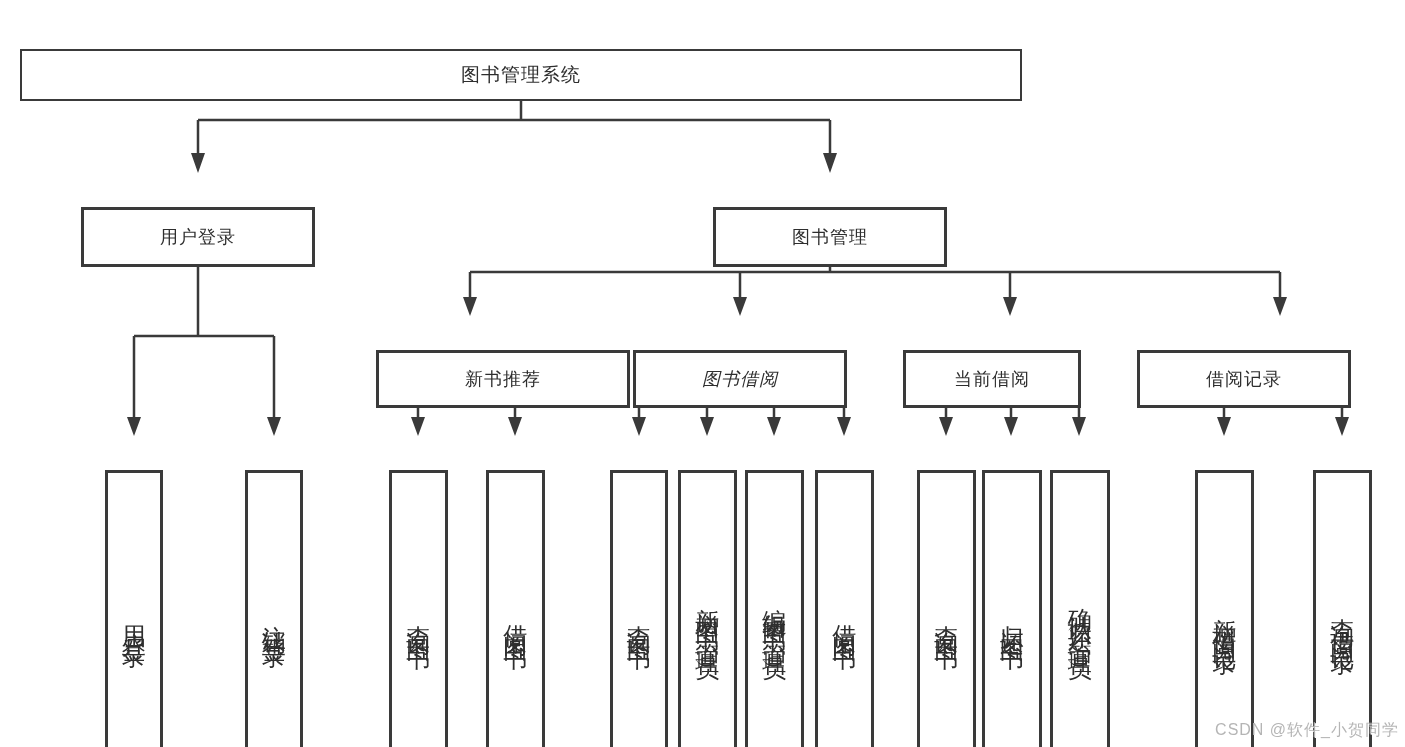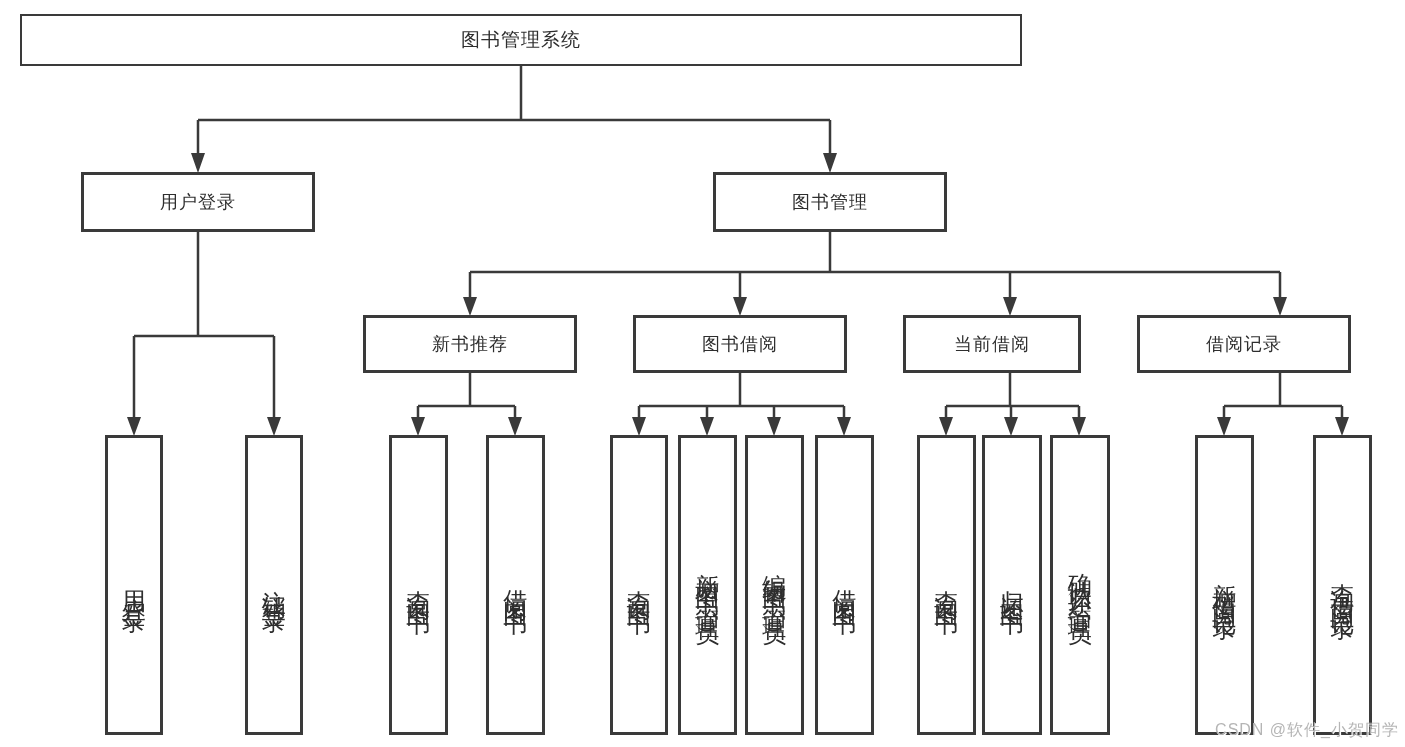--- a/index.html
+++ b/index.html
@@ -22,20 +22,21 @@
     position: absolute;
     background: #ffffff;
     border: 3px solid #3a3a3a;
     color: #2e2e2e;
     display: flex;
     align-items: center;
     justify-content: center;
     font-size: 18px;
     letter-spacing: 1px;
     white-space: nowrap;
+    margin-top: 35px;
   }
   .box.root {
     border-width: 2px;
     font-size: 19px;
   }
   .box.leaf {
     writing-mode: vertical-rl;
     text-orientation: mixed;
     font-size: 24px;
     letter-spacing: 7px;
@@ -77,22 +78,22 @@
       M939 417 L953 417 L946 436 Z  M1004 417 L1018 417 L1011 436 Z
       M1072 417 L1086 417 L1079 436 Z
       M1217 417 L1231 417 L1224 436 Z  M1335 417 L1349 417 L1342 436 Z"></path>
   </svg>
 
   <div class="box root" style="left:20px; top:14px; width:1002px; height:52px;">图书管理系统</div>
 
   <div class="box" style="left:81px; top:172px; width:234px; height:60px;">用户登录</div>
   <div class="box" style="left:713px; top:172px; width:234px; height:60px;">图书管理</div>
 
-  <div class="box" style="left:363px; top:315px; width:214px; height:58px;">新书推荐</div>
-  <div class="box" style="left:633px; top:315px; width:214px; height:58px;">图书借阅</div>
+  <div class="box" style="left:376px; top:315px; width:254px; height:58px;">新书推荐</div>
+  <div class="box" style="left:633px; top:315px; width:214px; height:58px;font-style:italic;">图书借阅</div>
   <div class="box" style="left:903px; top:315px; width:178px; height:58px;">当前借阅</div>
   <div class="box" style="left:1137px; top:315px; width:214px; height:58px;">借阅记录</div>
 
   <div class="box leaf" style="left:105px; top:435px; width:58px; height:300px;">用户登录</div>
   <div class="box leaf" style="left:245px; top:435px; width:58px; height:300px;">注销登录</div>
 
   <div class="box leaf" style="left:389px; top:435px; width:59px; height:300px;">查询图书</div>
   <div class="box leaf" style="left:486px; top:435px; width:59px; height:300px;">借阅图书</div>
 
   <div class="box leaf" style="left:610px; top:435px; width:58px; height:300px;">查询图书</div>

